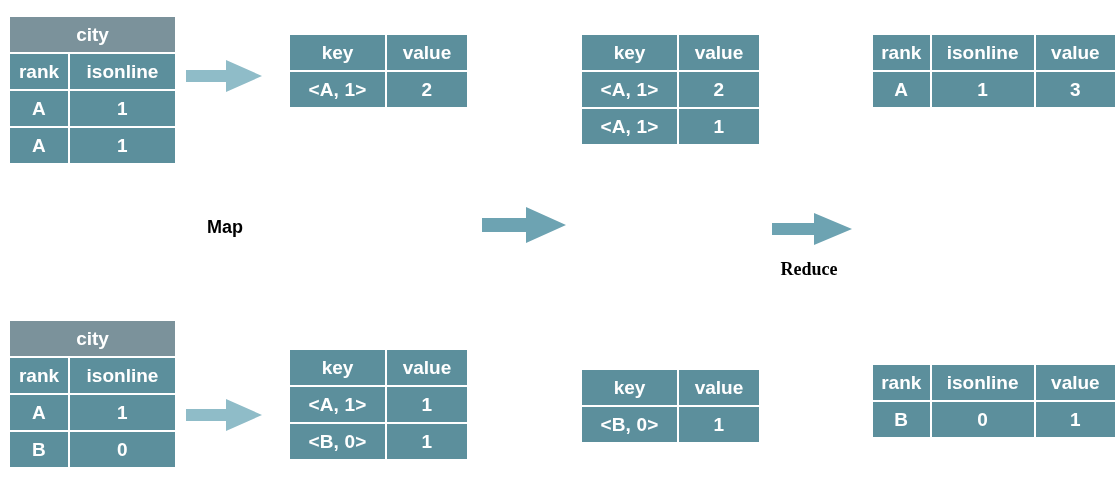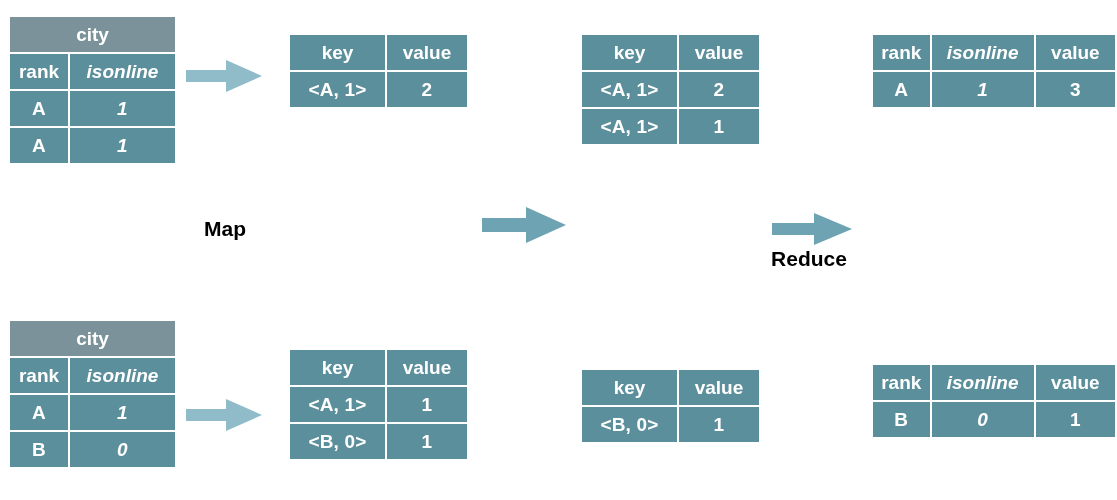--- a/index.html
+++ b/index.html
@@ -42,35 +42,35 @@
   .tbl td.title {
     background: #7b929b;
     font-weight: 700;
     font-size: 19px;
   }
   .tbl td.hdr { font-weight: 700; margin-left: 9px; }
   .tbl td.cell { font-weight: 700; letter-spacing: .2px; }
 
   
   .c-rank     { width: 58px; }
-  .c-isonline { width: 105px; font-style: italic; }
+  .c-isonline { width: 105px; }
   .c-key      { width: 95px; }
   .c-value    { width: 80px; }
   .c-rvalue   { width: 82px; }
 
   
   .arrow { position: absolute; }
   .arrow svg { display: block; }
 
   
   .stage-label {
     position: absolute;
     color: #000000;
     font-family: "Liberation Sans", sans-serif;
-    font-size: 21px;
+    font-size: 18px;
     font-weight: 700;
     text-align: center;
     line-height: 1.25;
     white-space: pre-line;
   }
 </style>
 </head>
 <body>
 
 <div id="canvas">
@@ -152,21 +152,21 @@
     <svg width="84" height="40" viewBox="0 0 84 40">
       <path d="M0,13 L44,13 L44,2 L84,20 L44,38 L44,27 L0,27 Z" fill="#6da3b2"></path>
     </svg>
   </div>
 
   <div class="arrow" style="left:772px; top:211px;">
     <svg width="80" height="36" viewBox="0 0 80 36">
       <path d="M0,12 L42,12 L42,2 L80,18 L42,34 L42,24 L0,24 Z" fill="#6da3b2"></path>
     </svg>
   </div>
-  <div class="stage-label" style="left:744px; top:246px; width:130px;">Reduce</div>
+  <div class="stage-label" style="left:744px; top:258px; width:130px;font-family:Liberation Serif, serif;">Reduce</div>
 
   <table class="tbl" style="left:8px; top:319px;">
     <tbody>
         <tr>
       <td class="title" colspan="2">city</td>
     </tr>
     <tr>
       <td class="hdr c-rank">rank</td>
       <td class="hdr c-isonline">isonline</td>
     </tr>

